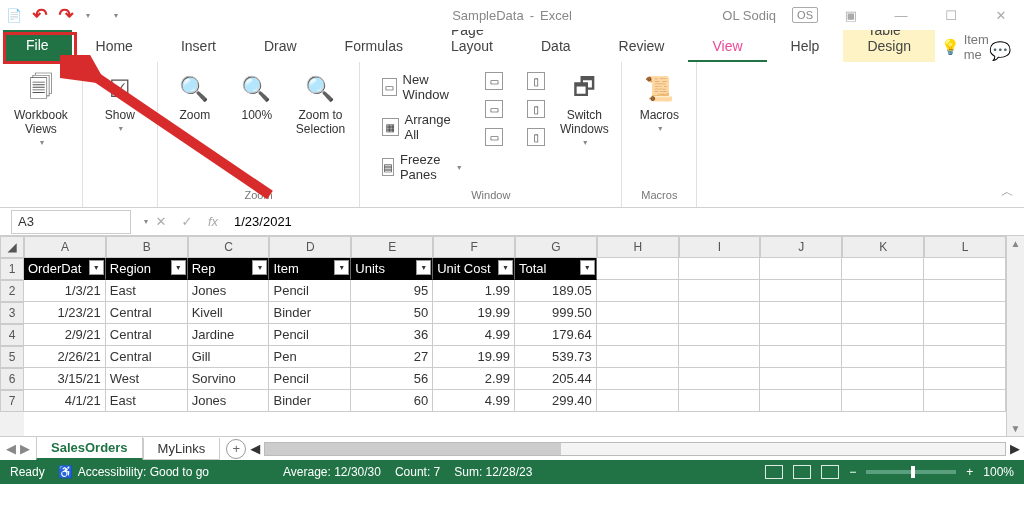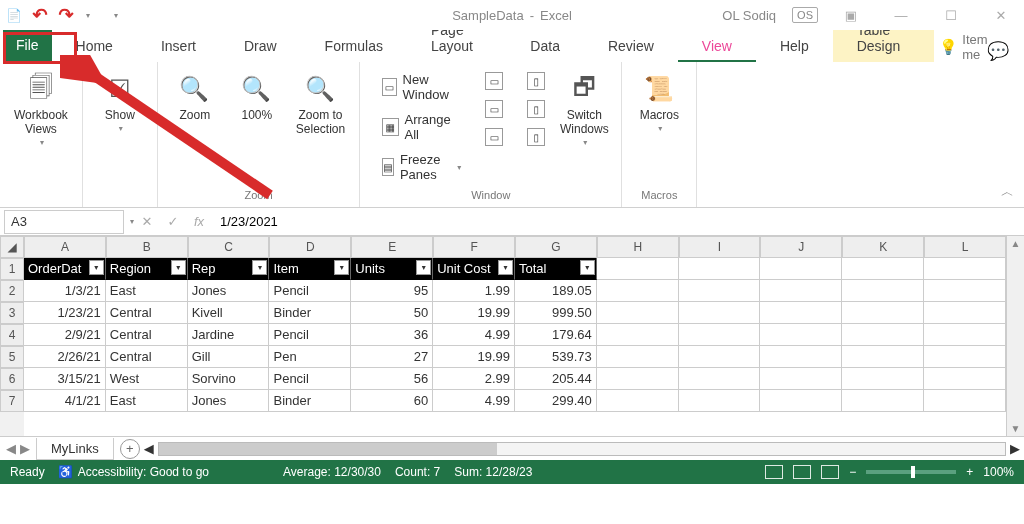--- a/index.html
+++ b/index.html
@@ -5,40 +5,40 @@
 *{box-sizing:border-box;margin:0;padding:0;font-family:"Segoe UI",Arial,sans-serif}
 body{width:1024px;height:524px;overflow:hidden;background:#fff;font-size:13px;color:#333;position:relative}
 .titlebar{height:30px;background:#fff;display:flex;align-items:center;padding:0 6px;color:#888;position:relative}
 .qat{display:flex;gap:10px;align-items:center}
 .qat-icon{width:16px;height:16px;display:flex;align-items:center;justify-content:center;cursor:pointer}
 .titlecenter{position:absolute;left:50%;transform:translateX(-50%);display:flex;gap:6px;color:#888;font-size:13px}
 .titleright{position:absolute;right:6px;display:flex;gap:16px;align-items:center;color:#888}
 .winbtn{width:34px;height:24px;display:flex;align-items:center;justify-content:center;color:#aaa}
 .ribbon-tabs{height:32px;display:flex;align-items:flex-end;background:#fff}
 .tab{padding:6px 24px;cursor:pointer;color:#444;font-size:14px;border-bottom:2px solid transparent}
-.tab.file{background:#217346;color:#fff;padding:7px 13px;font-size:14px;margin-left:3px}
+.tab.file{background:#217346;color:#fff;padding:7px 23px;font-size:14px;margin-left:3px}
 .file-highlight{position:absolute;left:3px;top:32px;width:74px;height:32px;border:3px solid #d82b2b;z-index:5;pointer-events:none}
 .tab.active{color:#ec4899;border-bottom-color:#217346}
 .tab.td{background:#fdf3c5}
 .tellme{display:flex;align-items:center;gap:4px;color:#777;margin-left:6px}
 .tellme-bulb{font-size:15px}
 .comment-icon{margin-left:auto;margin-right:14px;color:#217346;font-size:18px}
 .ribbon{height:146px;background:#fff;border-bottom:1px solid #d0d0d0;display:flex;position:relative}
 .group{display:flex;flex-direction:column;align-items:center;padding:4px 10px;border-right:1px solid #e0e0e0;height:100%}
 .group-content{flex:1;display:flex;gap:8px;align-items:flex-start;padding-top:4px}
 .group-label{font-size:11px;color:#777;margin-bottom:2px}
 .bigbtn{display:flex;flex-direction:column;align-items:center;gap:2px;padding:2px 4px;cursor:pointer;text-align:center;font-size:12px;min-width:54px}
 .bigbtn .bi{width:34px;height:34px;display:flex;align-items:center;justify-content:center;font-size:24px;color:#555}
 .smallbtn{display:flex;align-items:center;gap:6px;padding:2px 4px;cursor:pointer;font-size:13px;color:#333}
 .smallbtn .si{width:18px;height:18px;border:1px solid #999;display:flex;align-items:center;justify-content:center;font-size:10px}
 .wincol{display:flex;flex-direction:column;gap:6px;margin-left:8px}
 .collapse{position:absolute;right:10px;bottom:6px;color:#888;cursor:pointer}
 .arrow-annot{position:absolute;left:60px;top:55px;z-index:10;pointer-events:none}
 .formula-bar{height:28px;display:flex;align-items:center;border-bottom:1px solid #ccc;background:#fff}
-.namebox{width:120px;height:24px;border:1px solid #ccc;margin:0 4px;padding:2px 6px;font-size:13px;display:flex;align-items:center}
+.namebox{width:120px;height:24px;border:1px solid #ccc;margin:0 11px;padding:2px 6px;font-size:13px;display:flex;align-items:center}
 .fb-btn{width:26px;text-align:center;color:#aaa;cursor:pointer}
 .fb-input{flex:1;padding:2px 8px;font-size:13px;border:none;outline:none}
 .grid-wrap{height:200px;display:flex;overflow:hidden}
 .rowheads{width:24px;background:#f1f1f1}
 .rh,.ch{border:1px solid #ccc;background:#eee;text-align:center;font-size:12px;color:#555;display:flex;align-items:center;justify-content:center}
 .rh{height:22px;width:24px}
 .colheads{display:flex;height:22px}
 .ch{height:22px;width:85px}
 .grid-body{flex:1;overflow:hidden}
 .datarow{display:flex;height:22px}
@@ -359,20 +359,21 @@
       <div style="flex:1"></div>
       <div>▼</div>
     </div>
 </div>
 
 <div class="hsb-row">
   <div class="navsheet">
     <span>◀</span>
     <span>▶</span>
   </div>
+  <div class="shtab active">SalesOrders</div>
   <div class="shtab">MyLinks</div>
   <div class="addsheet">+</div>
   <div class="hsb">
     <span>◀</span>
     <div class="hsb-track">
         <div class="hsb-thumb"></div>
       </div>
     <span>▶</span>
   </div>
 </div>

